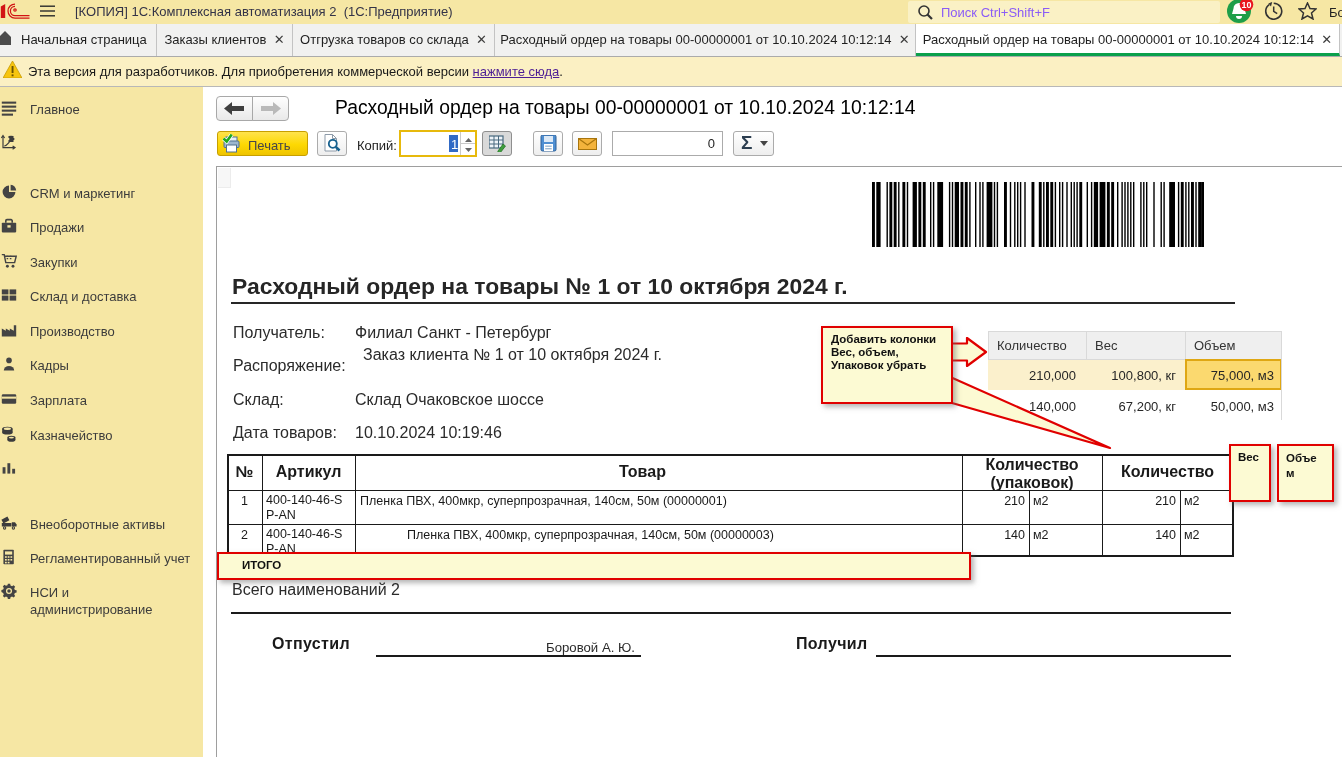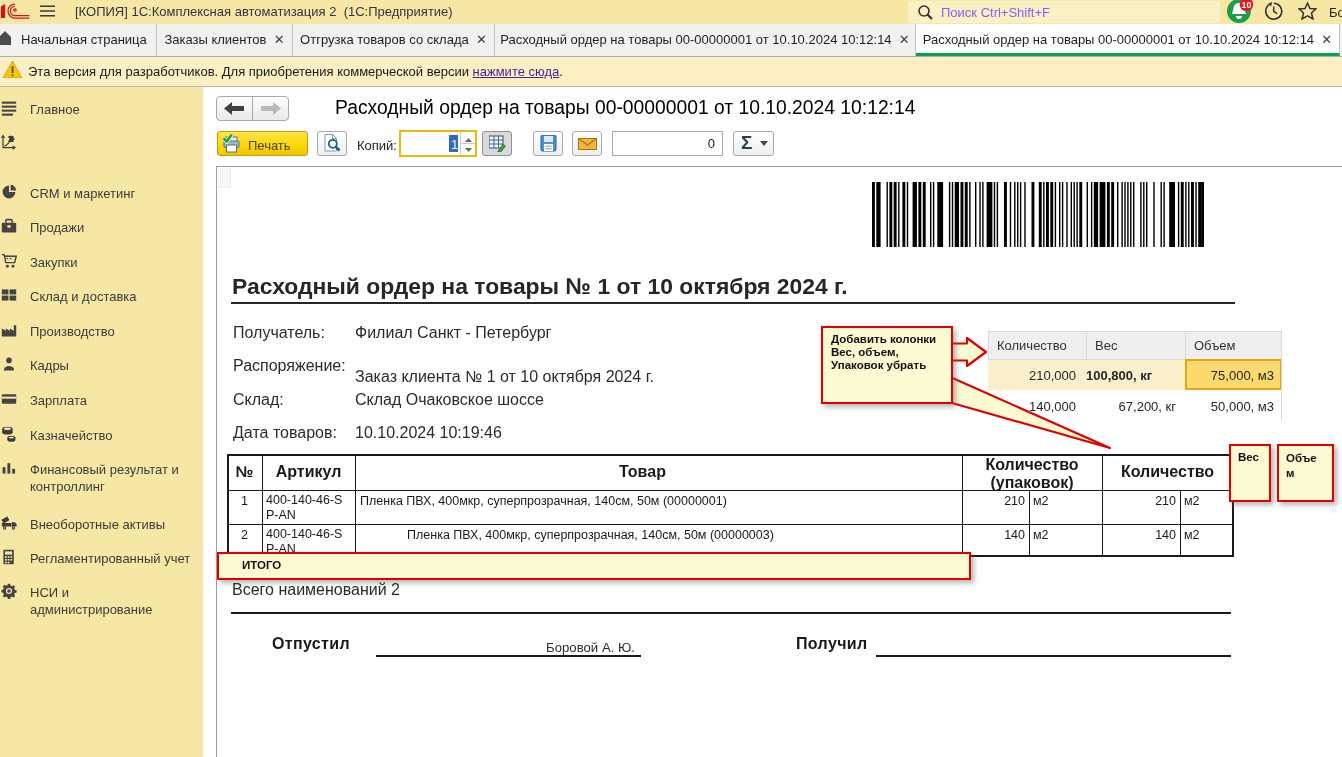--- a/index.html
+++ b/index.html
@@ -214,21 +214,20 @@
     </svg>
 <div class="sbitem" style="top:428px;">Казначейство</div>
 
 <svg class="sbicon" style="top:461px" viewBox="0 0 20 20">
       <g fill="#444">
         <rect x="2" y="9" width="3.6" height="8"></rect>
         <rect x="8" y="4" width="3.6" height="13"></rect>
         <rect x="14" y="11" width="3.6" height="6"></rect>
       </g>
     </svg>
-<div class="sbitem" style="top:462px;">Финансовый результат и контроллинг</div>
 
 <svg class="sbicon" style="top:516px" viewBox="0 0 20 20">
       <g fill="#3c3c3c">
         <path d="M0.5 6 L8 2 L10.5 6.5 L3 10.5 Z"></path>
         <rect x="1" y="10" width="12" height="4.5" rx="0.5"></rect>
         <path d="M13.5 9 h4 l2 3 v2.5 h-6 Z"></path>
         <circle cx="4.5" cy="16.2" r="2.1"></circle>
         <circle cx="15.5" cy="16.2" r="2.1"></circle>
         <circle cx="4.5" cy="16.2" r="0.8" fill="#F6E7A4"></circle>
         <circle cx="15.5" cy="16.2" r="0.8" fill="#F6E7A4"></circle>
@@ -405,36 +404,36 @@
       <rect x="323.3" y="0" width="1.4" height="65"></rect>
       <rect x="326.2" y="0" width="2.9" height="65"></rect>
       <rect x="329.1" y="0" width="2.9" height="65"></rect>
     </g>
   </svg>
 <div class="abs" id="doctitle">Расходный ордер на товары № 1 от 10 октября 2024 г.</div>
 <div class="abs" id="doctitle-hr"></div>
 <div class="flbl" style="top:323.5px;">Получатель:</div>
 <div class="fval" style="top:323.5px;">Филиал Санкт - Петербург</div>
 <div class="flbl" style="top:357px;">Распоряжение:</div>
-<div class="fval" style="top:368px;">Заказ клиента № 1 от 10 октября 2024 г.</div>
+<div class="fval" style="top:346px;margin-left:8px;">Заказ клиента № 1 от 10 октября 2024 г.</div>
 <div class="flbl" style="top:390.5px;">Склад:</div>
 <div class="fval" style="top:390.5px;">Склад Очаковское шоссе</div>
 <div class="flbl" style="top:424px;">Дата товаров:</div>
 <div class="fval" style="top:424px;">10.10.2024 10:19:46</div>
 
 <div id="smalltable">
 <div class="abs" style="left:988px;top:331px;width:294px;height:29px;background:#efefef;border:1px solid #d9d9d9;box-sizing:border-box;"></div>
 <div class="abs" style="left:1086px;top:331px;width:1px;height:29px;background:#d9d9d9;"></div>
 <div class="abs" style="left:1185px;top:331px;width:1px;height:29px;background:#d9d9d9;"></div>
 <div class="st" style="left:997px;top:338px;color:#333;">Количество</div>
 <div class="st" style="left:1095px;top:338px;color:#333;">Вес</div>
 <div class="st" style="left:1194px;top:338px;color:#333;">Объем</div>
 <div class="abs" style="left:988px;top:360px;width:294px;height:30px;background:#FBF0CC;"></div>
 <div class="st" style="left:988px;top:368px;width:88px;text-align:right;">210,000</div>
-<div class="st" style="left:1086px;top:368px;width:90px;font-weight:bold;">100,800, кг</div>
+<div class="st" style="left:1086px;top:368px;width:90px;text-align:right;">100,800, кг</div>
 <div class="abs" style="left:1185px;top:359px;width:97px;height:31px;background:#FBD96F;border:2px solid #dfa713;box-sizing:border-box;"></div>
 <div class="st" style="left:1185px;top:368px;width:89px;text-align:right;">75,000, м3</div>
 <div class="st" style="left:988px;top:399px;width:88px;text-align:right;">140,000</div>
 <div class="st" style="left:1086px;top:399px;width:90px;text-align:right;">67,200, кг</div>
 <div class="st" style="left:1185px;top:399px;width:89px;text-align:right;">50,000, м3</div>
 <div class="abs" style="left:1281px;top:331px;width:1px;height:89px;background:#d9d9d9;"></div>
 </div>
 
 <div id="callout">
 <svg class="abs" style="left:943px;top:374px" width="172" height="78" viewBox="0 0 172 78">

